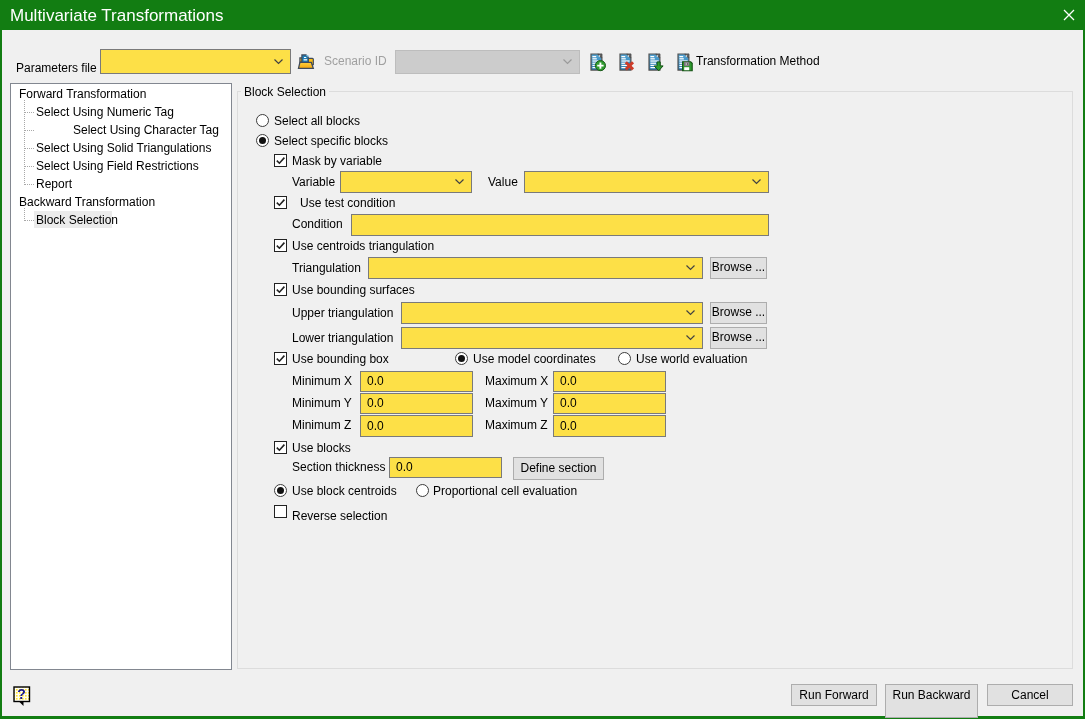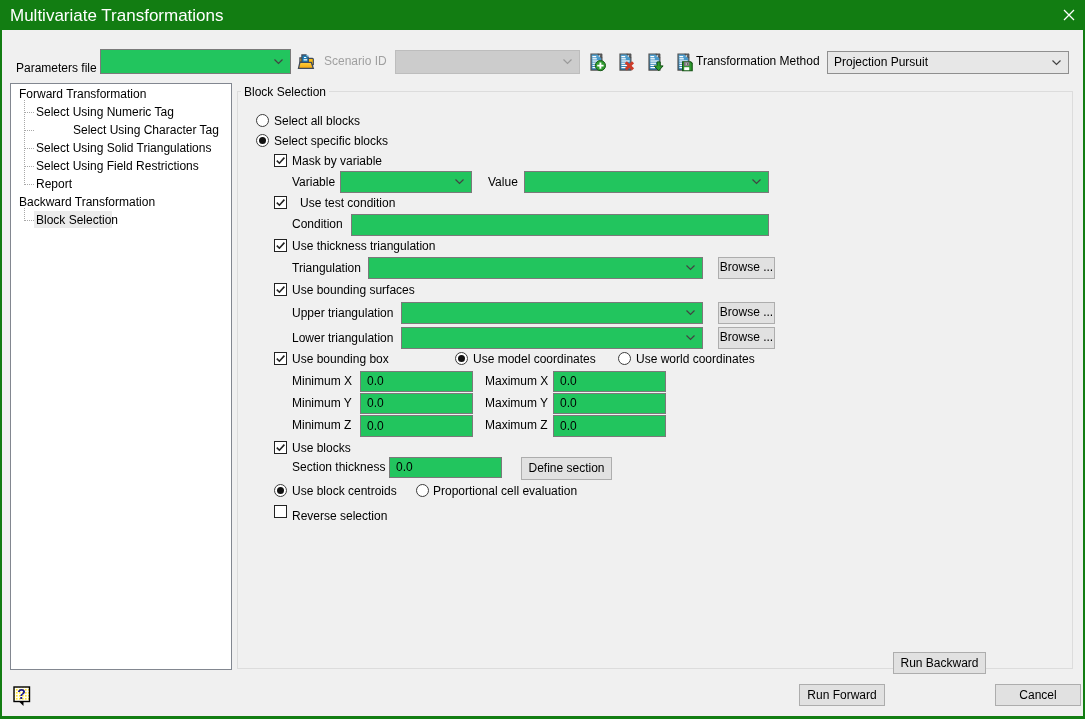--- a/index.html
+++ b/index.html
@@ -1,22 +1,22 @@
 <!DOCTYPE html>
 <html><head><meta charset="utf-8"><style>
 html,body{margin:0;padding:0;}
 body{width:1085px;height:719px;overflow:hidden;background:#f0f0f0;
  font-family:"Liberation Sans",sans-serif;font-size:12px;color:#000;}
 #w{position:relative;width:1085px;height:719px;}
 .t{position:absolute;white-space:nowrap;line-height:14px;}
-.box{position:absolute;box-sizing:border-box;background:#22c55e;border:1px solid #7a7a7a;}
+.box{position:absolute;box-sizing:border-box;background:#fde047;border:1px solid #7a7a7a;}
 .box .v{position:absolute;left:6px;top:3px;white-space:nowrap;}
 .ch{position:absolute;right:7px;top:50%;margin-top:-3px;}
 .btn{position:absolute;box-sizing:border-box;background:#e1e1e1;border:1px solid #adadad;
- text-align:center;line-height:19px;margin-left:8px;}
+ text-align:center;line-height:19px;}
 .cb{position:absolute;width:13px;height:13px;box-sizing:border-box;border:1px solid #222;background:#fff;}
 .rad{position:absolute;width:13px;height:13px;box-sizing:border-box;border:1px solid #3c3c3c;border-radius:50%;background:#fff;}
 .rad .dot{position:absolute;left:2px;top:2px;width:7px;height:7px;border-radius:50%;background:#111;}
 .dotv{position:absolute;width:0;border-left:1px dotted #a8a8a8;}
 .doth{position:absolute;height:0;border-top:1px dotted #a8a8a8;}
 </style></head>
 <body>
 <div id="w">
 
 <div style="position:absolute;left:0;top:0;width:1085px;height:30px;background:#127d12;"></div>
@@ -129,26 +129,20 @@
  <rect x="2.4" y="11.8" width="7.0" height="1.25" fill="#fff"></rect>
  <rect x="2.4" y="14.0" width="4.6" height="1.25" fill="#fff"></rect>
  <path d="M5.6 8.8 h8.1 l1.5 1.5 v7.5 H5.6 z" fill="#2e9b2e" stroke="#145214" stroke-width="1.1"></path>
  <rect x="7.5" y="9.3" width="4.4" height="3.4" fill="#fff" stroke="#7a6e7a" stroke-width="1"></rect>
  <rect x="8.4" y="10" width="1" height="2" fill="#444"></rect>
       <rect x="10.2" y="10" width="1" height="2" fill="#444"></rect>
  <rect x="7.2" y="14.2" width="5" height="3" fill="#fff"></rect>
     </svg>
 
 <div class="t" style="left:696px;top:54px;">Transformation Method</div>
-<div class="box" style="left:827px;top:51px;width:242px;height:23px;background:#e7e7e7;border-color:#8f8f8f;">
- <div class="v">Projection Pursuit</div>
- <svg class="ch" width="9" height="6" viewBox="0 0 9 6">
-        <path d="M0.5 0.5 L4.5 4.5 L8.5 0.5" stroke="#424242" stroke-width="1.2" fill="none"></path>
-      </svg>
-</div>
 
 <div style="position:absolute;left:10px;top:83px;width:222px;height:587px;box-sizing:border-box;background:#fff;border:1px solid #828790;"></div>
 <div class="t" style="left:19px;top:87px;">Forward Transformation</div>
 <div class="dotv" style="left:24px;top:100px;height:85px;"></div>
 <div class="doth" style="left:25px;top:112px;width:9px;"></div>
 <div class="doth" style="left:25px;top:130px;width:9px;"></div>
 <div class="doth" style="left:25px;top:148px;width:9px;"></div>
 <div class="doth" style="left:25px;top:166px;width:9px;"></div>
 <div class="doth" style="left:25px;top:184px;width:9px;"></div>
 <div class="t" style="left:36px;top:105px;">Select Using Numeric Tag</div>
@@ -192,21 +186,21 @@
 <div class="cb" style="left:274px;top:196px;"><svg width="11" height="11" viewBox="0 0 11 11">
         <path d="M1.8 5.6 L4.4 8.2 L9.4 2.6" stroke="#222" stroke-width="1.6" fill="none"></path>
       </svg></div>
 <div class="t" style="left:292px;top:196px;margin-left:8px;">Use test condition</div>
 <div class="t" style="left:292px;top:217px;">Condition</div>
 <div class="box" style="left:351px;top:214px;width:418px;height:22px;"></div>
 
 <div class="cb" style="left:274px;top:239px;"><svg width="11" height="11" viewBox="0 0 11 11">
         <path d="M1.8 5.6 L4.4 8.2 L9.4 2.6" stroke="#222" stroke-width="1.6" fill="none"></path>
       </svg></div>
-<div class="t" style="left:292px;top:239px;">Use thickness triangulation</div>
+<div class="t" style="left:292px;top:239px;">Use centroids triangulation</div>
 <div class="t" style="left:292px;top:261px;">Triangulation</div>
 <div class="box" style="left:368px;top:257px;width:335px;height:22px;">
  <svg class="ch" width="9" height="6" viewBox="0 0 9 6">
         <path d="M0.5 0.5 L4.5 4.5 L8.5 0.5" stroke="#424242" stroke-width="1.2" fill="none"></path>
       </svg>
 </div>
 <div class="btn" style="left:710px;top:257px;width:57px;height:22px;">Browse ...</div>
 
 <div class="cb" style="left:274px;top:283px;"><svg width="11" height="11" viewBox="0 0 11 11">
         <path d="M1.8 5.6 L4.4 8.2 L9.4 2.6" stroke="#222" stroke-width="1.6" fill="none"></path>
@@ -229,21 +223,21 @@
 
 <div class="cb" style="left:274px;top:352px;"><svg width="11" height="11" viewBox="0 0 11 11">
         <path d="M1.8 5.6 L4.4 8.2 L9.4 2.6" stroke="#222" stroke-width="1.6" fill="none"></path>
       </svg></div>
 <div class="t" style="left:292px;top:352px;">Use bounding box</div>
 <div class="rad" style="left:455px;top:352px;">
       <div class="dot"></div>
     </div>
 <div class="t" style="left:473px;top:352px;">Use model coordinates</div>
 <div class="rad" style="left:618px;top:352px;"></div>
-<div class="t" style="left:636px;top:352px;">Use world coordinates</div>
+<div class="t" style="left:636px;top:352px;">Use world evaluation</div>
 
 <div class="t" style="left:292px;top:374px;">Minimum X</div>
 <div class="box" style="left:360px;top:371px;width:113px;height:21px;">
       <div class="v" style="top:2px;">0.0</div>
     </div>
 <div class="t" style="left:485px;top:374px;">Maximum X</div>
 <div class="box" style="left:553px;top:371px;width:113px;height:21px;">
       <div class="v" style="top:2px;">0.0</div>
     </div>
 <div class="t" style="left:292px;top:396px;">Minimum Y</div>
@@ -287,15 +281,15 @@
         <pattern id="yd" width="3" height="3" patternUnits="userSpaceOnUse">
   <rect width="3" height="3" fill="#fffef2"></rect>
           <rect width="1.6" height="1.6" fill="#ffe32e"></rect>
         </pattern>
       </defs>
  <rect x="1" y="1" width="15.5" height="14.5" fill="url(#yd)" stroke="#000" stroke-width="1.4"></rect>
  <path d="M6 15.5 L10.5 20 L10.5 15.5 z" fill="#000"></path>
  <text x="8.6" y="13" font-family="Liberation Sans" font-size="14" font-weight="bold" fill="#1a1a8e" text-anchor="middle">?</text>
 </svg>
 <div class="btn" style="left:791px;top:684px;width:86px;height:22px;line-height:20px;">Run Forward</div>
-<div class="btn" style="left:885px;top:652px;width:93px;height:22px;line-height:20px;">Run Backward</div>
+<div class="btn" style="left:885px;top:684px;width:93px;height:34px;line-height:20px;">Run Backward</div>
 <div class="btn" style="left:987px;top:684px;width:86px;height:22px;line-height:20px;">Cancel</div>
 
 </div>
 </body></html>

